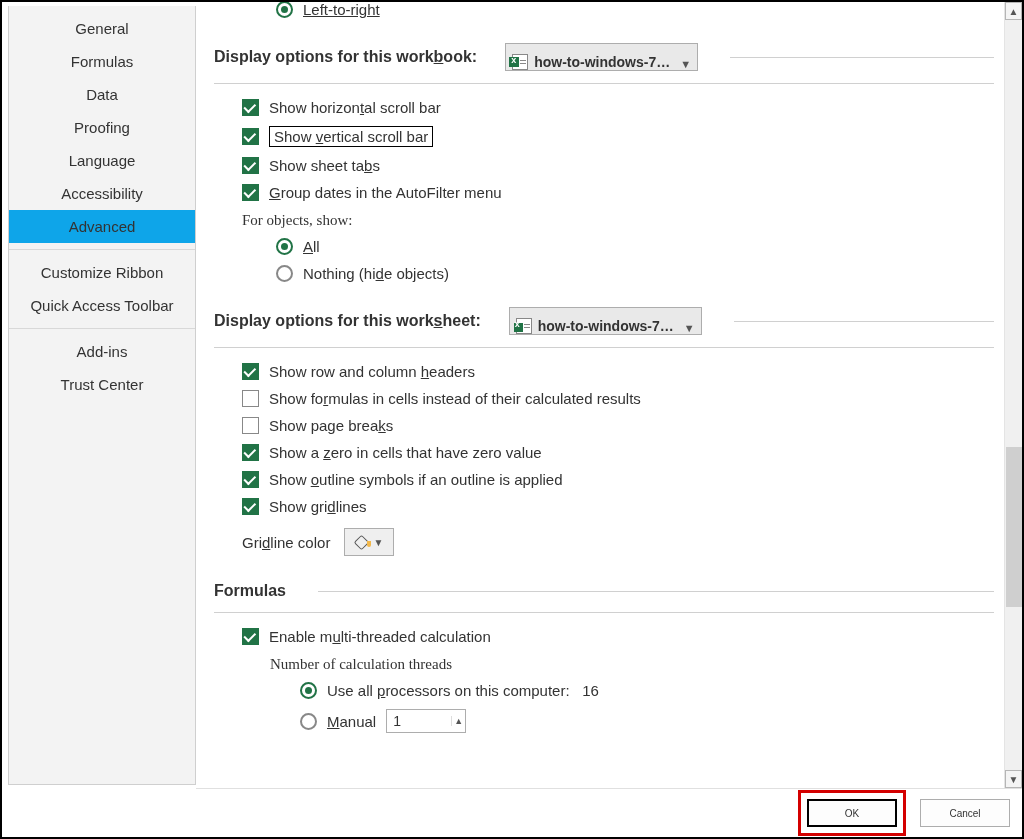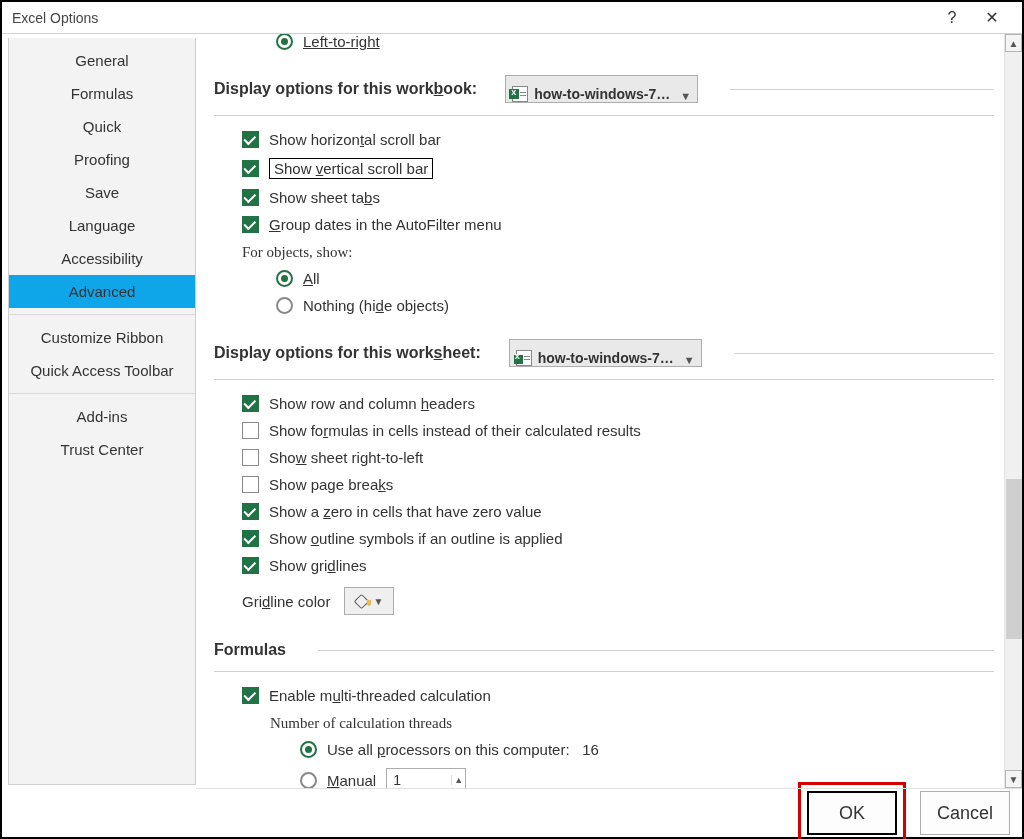--- a/index.html
+++ b/index.html
@@ -231,24 +231,24 @@
     height: 48px;
     display: flex;
     align-items: center;
     justify-content: flex-end;
     padding: 0 12px;
     gap: 14px;
     background: #fff;
   }
   .btn {
     min-width: 90px;
-    height: 44px;
+    height: 28px;
     border: 1px solid #adadad;
     background: #fdfdfd;
-    font-size: 18px;
+    font-size: 10px;
     display:flex; align-items:center; justify-content:center;
     cursor: pointer;
   }
   .ok-highlight {
     border: 3px solid #d40000;
     padding: 6px;
   }
   .btn.ok { border: 2px solid #000; }
   .excel-icon {
     width:16px;height:16px;
@@ -276,33 +276,27 @@
       linear-gradient(#888,#888) 0 33%/100% 1px no-repeat,
       linear-gradient(#888,#888) 0 66%/100% 1px no-repeat;
   }
   .excel-icon.sheet::before{ background:#217346; width:9px; height:9px; left:-3px; top:4px;}
   .cut-top { margin-top: -6px; }
 </style>
 </head>
 <body>
 
 <div class="dialog">
-  <div class="titlebar">
-    <span class="title">Excel Options</span>
-    <span class="tb-btn">?</span>
-    <span class="tb-btn">✕</span>
-  </div>
 
   <div class="body">
     <div class="sidebar">
       <div class="item">General</div>
       <div class="item">Formulas</div>
-      <div class="item">Quick</div>
+      <div class="item">Data</div>
       <div class="item">Proofing</div>
-      <div class="item">Save</div>
       <div class="item">Language</div>
       <div class="item">Accessibility</div>
       <div class="item selected">Advanced</div>
       <div class="sep"></div>
       <div class="item">Customize Ribbon</div>
       <div class="item">Quick Access Toolbar</div>
       <div class="sep"></div>
       <div class="item">Add-ins</div>
       <div class="item">Trust Center</div>
     </div>
@@ -371,24 +365,20 @@
         <div class="check-row">
           <span class="checkbox checked"></span>
           <span><span>Show row and column </span><span class="u">h</span><span>eaders</span></span>
         </div>
         <div class="check-row">
           <span class="checkbox"></span>
           <span><span>Show fo</span><span class="u">r</span><span>mulas in cells instead of their calculated results</span></span>
         </div>
         <div class="check-row">
           <span class="checkbox"></span>
-          <span><span>Sho</span><span class="u">w</span><span> sheet right-to-left</span></span>
-        </div>
-        <div class="check-row">
-          <span class="checkbox"></span>
           <span><span>Show page brea</span><span class="u">k</span><span>s</span></span>
         </div>
         <div class="check-row">
           <span class="checkbox checked"></span>
           <span><span>Show a </span><span class="u">z</span><span>ero in cells that have zero value</span></span>
         </div>
         <div class="check-row">
           <span class="checkbox checked"></span>
           <span><span>Show </span><span class="u">o</span><span>utline symbols if an outline is applied</span></span>
         </div>

